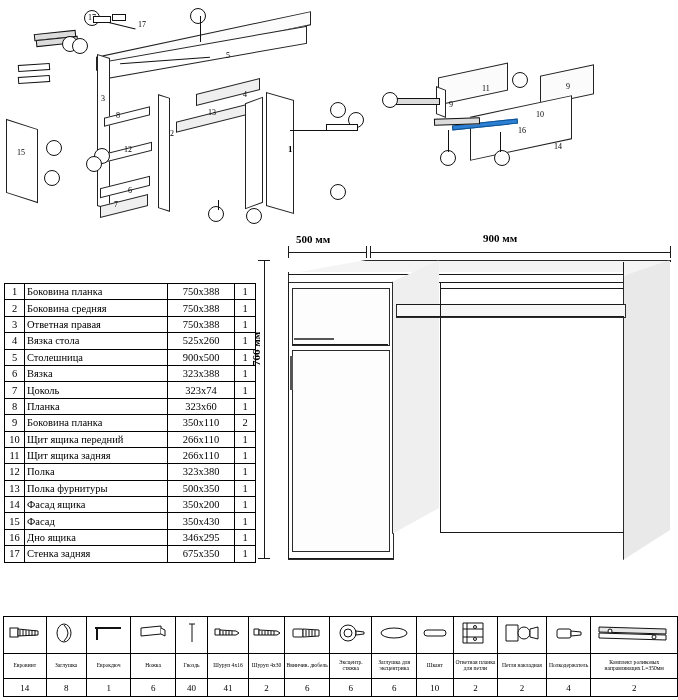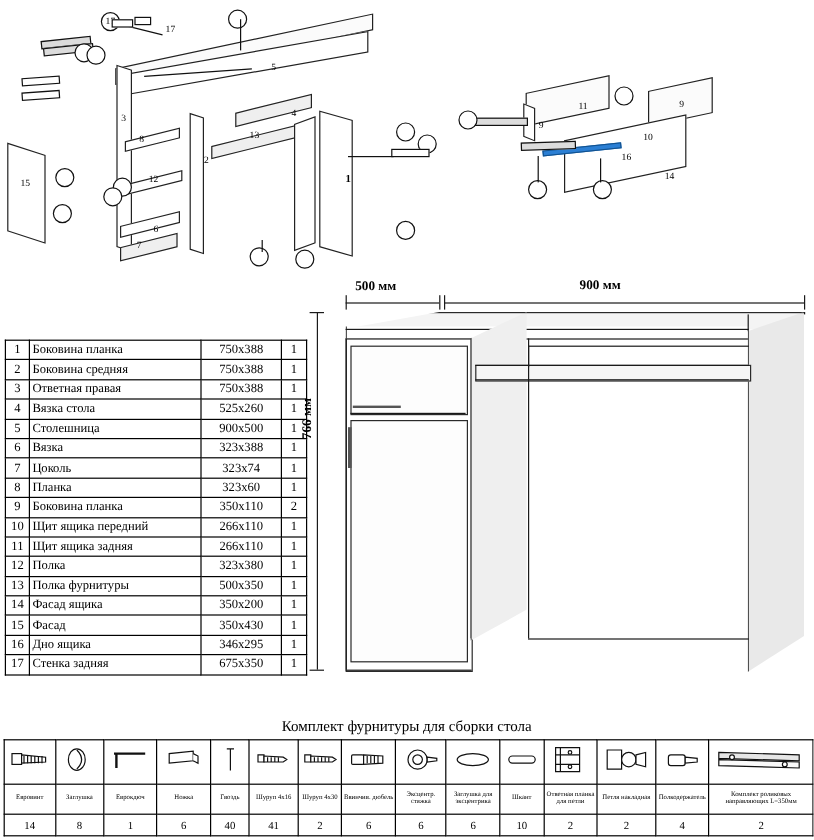--- a/index.html
+++ b/index.html
@@ -296,21 +296,20 @@
         </tr>
       <tr>
           <td class="n">17</td>
           <td class="nm ind1">Стенка задняя</td>
           <td class="sz">675х350</td>
           <td class="q">1</td>
         </tr>
     </tbody>
   </table>
 
-  <div class="kittitle">Комплект фурнитуры для сборки стола</div>
 
   <table class="ktable">
     <tbody>
         <tr>
       <td class="ic" style="width:40px;">
         <span class="kic">
           <svg width="34" height="26" viewBox="0 0 34 26">
                 <g stroke="#111" fill="none" stroke-width="1">
             <rect x="2" y="8" width="8" height="9"></rect>
                   <path d="M10 9 L30 11 L30 15 L10 16 Z" fill="#fff"></path>

